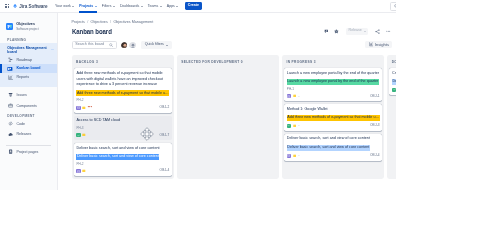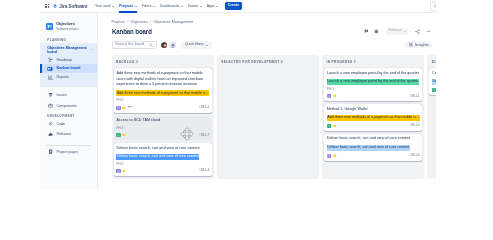--- a/index.html
+++ b/index.html
@@ -5,21 +5,21 @@
 <style>
   * { box-sizing: border-box; margin:0; padding:0; }
   html,body { width:493px; height:190px; overflow:hidden; }
   body {
     font-family: "Liberation Sans", sans-serif;
     background:#fff;
     color:#172b4d;
     -webkit-font-smoothing: antialiased;
   }
   svg { display:block; }
-  .app { width:396px; height:190px; position:relative; overflow:hidden; background:#fff;margin-left:40px;}
+  .app { width:396px; height:190px; position:relative; overflow:hidden; background:#fff;}
 
   
   .topnav { position:absolute; left:0; top:0; width:493px; height:13px;
             display:flex; align-items:center;
             border-bottom:0.8px solid #ebecf0; background:#fff; }
   .grid-icon { width:3.9px; height:4.2px; display:grid; grid-template-columns:repeat(3,1fr);
                grid-template-rows:repeat(3,1fr); gap:0.6px; margin-left:4.9px; }
   .grid-icon i { background:#5e6c84; display:block; }
   .brandwrap { display:flex; align-items:center; gap:1.8px; margin-left:4.6px; }
   .brand-txt { font-size:4.62px; font-weight:700; color:#42526e; letter-spacing:-0.06px; white-space:nowrap;}

